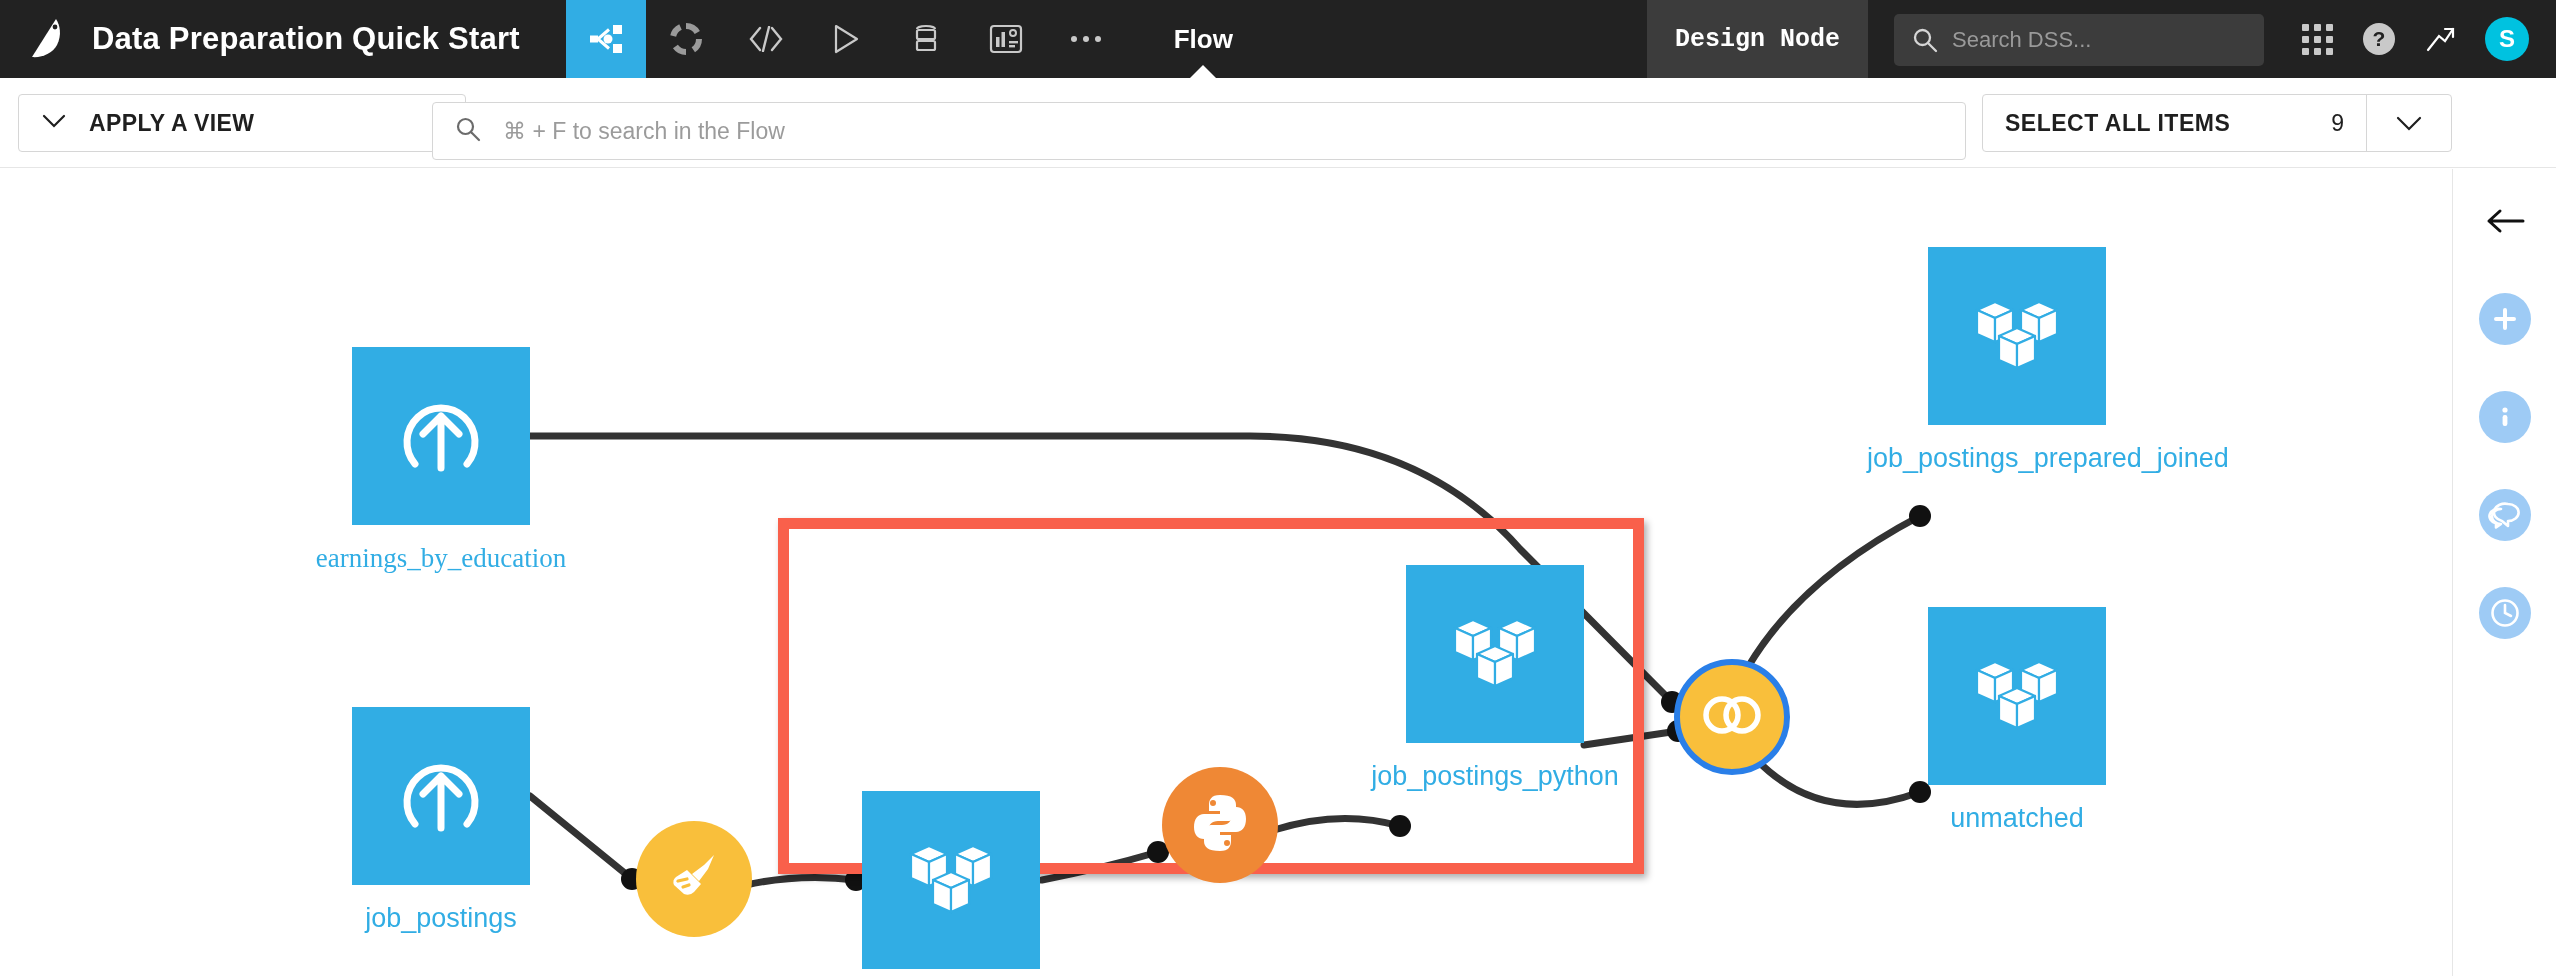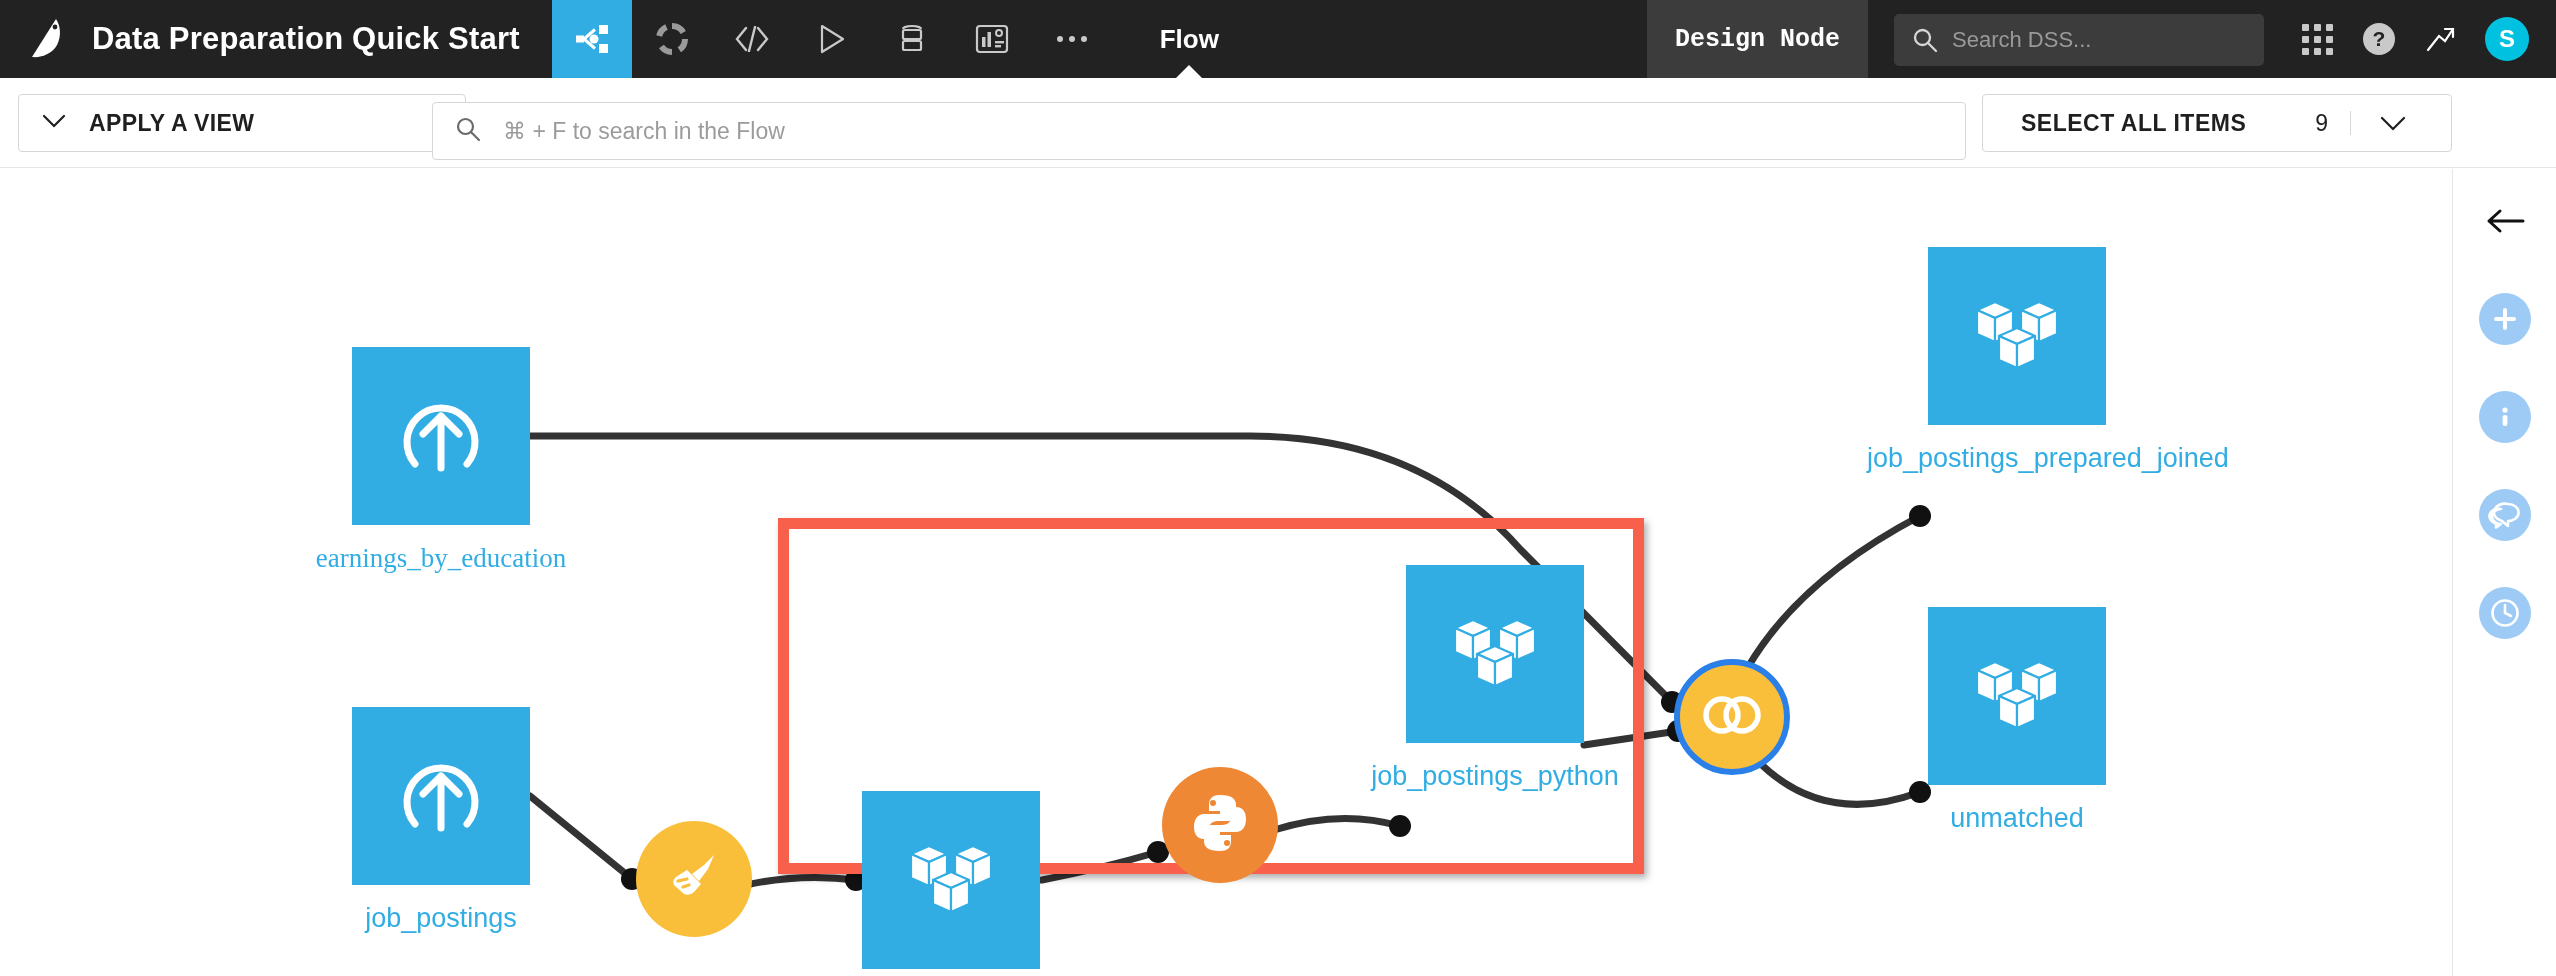--- a/index.html
+++ b/index.html
@@ -15,21 +15,21 @@
     position:absolute; left:0; top:0; width:2556px; height:78px;
     background:#222222; display:flex; align-items:stretch;
   }
   .tb-logo{
     width:92px; display:flex; align-items:center; justify-content:center;
     flex:0 0 92px;
   }
   .tb-title{
     display:flex; align-items:center; color:#ffffff;
     font-size:31px; font-weight:bold; letter-spacing:.2px;
-    padding-right:32px; white-space:nowrap;
+    padding-right:46px; white-space:nowrap;
   }
   .tb-icons{ display:flex; align-items:stretch; }
   .tb-ic{
     width:80px; display:flex; align-items:center; justify-content:center;
     cursor:pointer;
   }
   .tb-ic.active{ background:#31ade4; }
   .tb-flow{
     display:flex; align-items:center; justify-content:center;
     position:relative; color:#ffffff; font-size:26px; font-weight:bold;
@@ -78,21 +78,21 @@
     background:#ffffff; border-bottom:1px solid #e6e6e6;
   }
   .pill{
     position:absolute; background:#ffffff; border:1px solid #d6d6d6;
     border-radius:4px; height:58px; display:flex; align-items:center;
   }
   #apply-view{ left:18px; top:16px; width:448px; padding:0 22px; cursor:pointer; }
   #apply-view .lbl{ font-size:23px; font-weight:bold; color:#1f1f1f; letter-spacing:.4px; margin-left:22px; }
   #flow-search{ left:432px; top:16px; width:1534px; padding:0 22px;margin-top:8px; }
   #flow-search .ph{ font-size:23px; color:#9b9b9b; margin-left:22px; }
-  #select-all{ left:1982px; top:16px; width:470px; padding:16px; cursor:pointer; }
+  #select-all{ left:1982px; top:16px; width:470px; padding:0; cursor:pointer; }
   #select-all .lbl{ font-size:23px; font-weight:bold; color:#1f1f1f; letter-spacing:.5px; margin-left:22px; }
   #select-all .cnt{ margin-left:auto; font-size:23px; color:#1f1f1f; margin-right:22px; }
   #select-all .div{ width:1px; height:100%; background:#d6d6d6; }
   #select-all .chev{ width:84px; display:flex; align-items:center; justify-content:center; }
 
   
   .canvas{
     position:absolute; left:0; top:169px; width:2452px; height:807px;
     background:#ffffff; overflow:hidden;
   }

